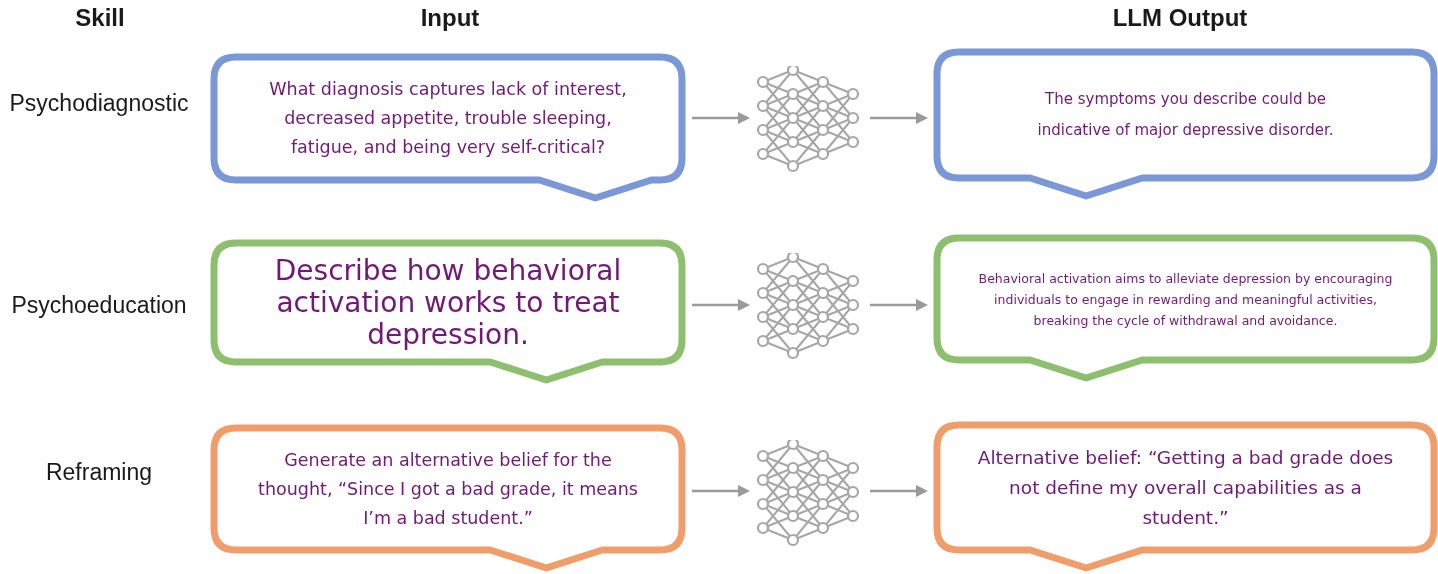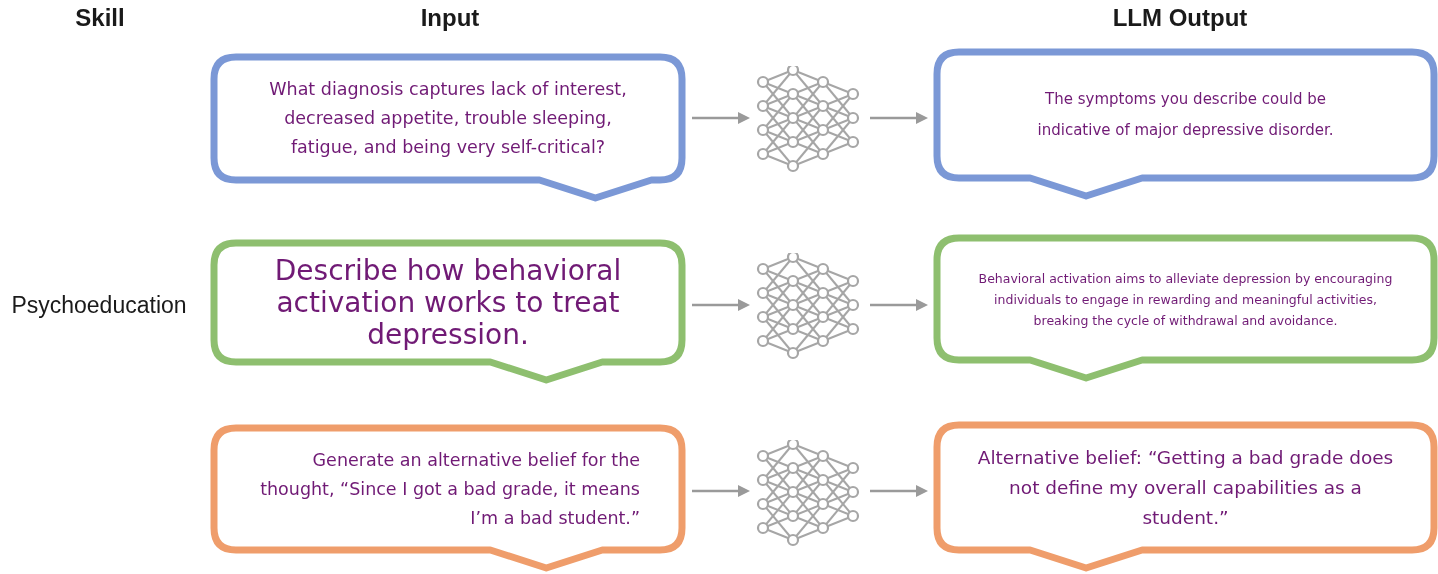--- a/index.html
+++ b/index.html
@@ -15,20 +15,21 @@
   .net { position: absolute; }
 </style>
 </head>
 <body>
 
 <div class="header" style="left:60px;width:80px;">Skill</div>
 <div class="header" style="left:380px;width:140px;">Input</div>
 <div class="header" style="left:1080px;width:200px;">LLM Output</div>
 
 <div class="skill" style="top:86px;">
+  <div>Psychodiagnostic</div>
 </div>
 <div class="bubble" style="left:214px;top:57px;width:468px;height:123px;">
     <svg width="468" height="147">
       <path d="M 22 0 H 446 Q 468 0 468 22 V 101 Q 468 123 446 123
              H 437.41999999999996 L 381.41999999999996 141 L 325.41999999999996 123 H 22 Q 0 123 0 101 V 22 Q 0 0 22 0 Z" fill="#ffffff" stroke="#7b98d6" stroke-width="7" stroke-linejoin="round"></path>
     </svg>
   <div class="txt" style="top:0;height:123px;font-size:17.5px;line-height:29px;padding:0 40px;">What diagnosis captures lack of interest, decreased appetite, trouble sleeping, fatigue, and being very self-critical?</div>
 </div>
 <div class="arrow" style="left:692px;top:110px;"><svg width="60" height="16">
       <line x1="0" y1="8" x2="50" y2="8" stroke="#9a9a9a" stroke-width="2.5"></line>
@@ -178,27 +179,28 @@
     </svg></div>
 <div class="bubble" style="left:937px;top:238px;width:497px;height:122px;">
     <svg width="497" height="146">
       <path d="M 22 0 H 475 Q 497 0 497 22 V 100 Q 497 122 475 122
              H 205.1 L 149.1 140 L 93.1 122 H 22 Q 0 122 0 100 V 22 Q 0 0 22 0 Z" fill="#ffffff" stroke="#8ebf6f" stroke-width="7" stroke-linejoin="round"></path>
     </svg>
   <div class="txt" style="top:0;height:122px;font-size:12.5px;line-height:21px;padding:0 28px;">Behavioral activation aims to alleviate depression by encouraging individuals to engage in rewarding and meaningful activities, breaking the cycle of withdrawal and avoidance.</div>
 </div>
 
 <div class="skill" style="top:455px;">
+  <div>Reframing</div>
 </div>
 <div class="bubble" style="left:214px;top:428px;width:468px;height:122px;">
     <svg width="468" height="146">
       <path d="M 22 0 H 446 Q 468 0 468 22 V 100 Q 468 122 446 122
              H 388.28 L 332.28 140 L 276.28 122 H 22 Q 0 122 0 100 V 22 Q 0 0 22 0 Z" fill="#ffffff" stroke="#ef9d6b" stroke-width="7" stroke-linejoin="round"></path>
     </svg>
-  <div class="txt" style="top:0;height:122px;font-size:17.5px;line-height:29px;padding:0 42px;text-align:right;">Generate an alternative belief for the thought, “Since I got a bad grade, it means I’m a bad student.”</div>
+  <div class="txt" style="top:0;height:122px;font-size:17.5px;line-height:29px;padding:0 42px;">Generate an alternative belief for the thought, “Since I got a bad grade, it means I’m a bad student.”</div>
 </div>
 <div class="arrow" style="left:692px;top:483px;"><svg width="60" height="16">
       <line x1="0" y1="8" x2="50" y2="8" stroke="#9a9a9a" stroke-width="2.5"></line>
                    <polygon points="46,2 58,8 46,14" fill="#9a9a9a"></polygon>
     </svg></div>
 <div class="net" style="left:755px;top:440px;"><svg width="110" height="108" viewBox="0 0 110 108">
       <line x1="8" y1="16" x2="38" y2="4" stroke="#a6a6a6" stroke-width="2"></line>
       <line x1="8" y1="16" x2="38" y2="28" stroke="#a6a6a6" stroke-width="2"></line>
       <line x1="8" y1="16" x2="38" y2="52" stroke="#a6a6a6" stroke-width="2"></line>
       <line x1="8" y1="40" x2="38" y2="4" stroke="#a6a6a6" stroke-width="2"></line>

